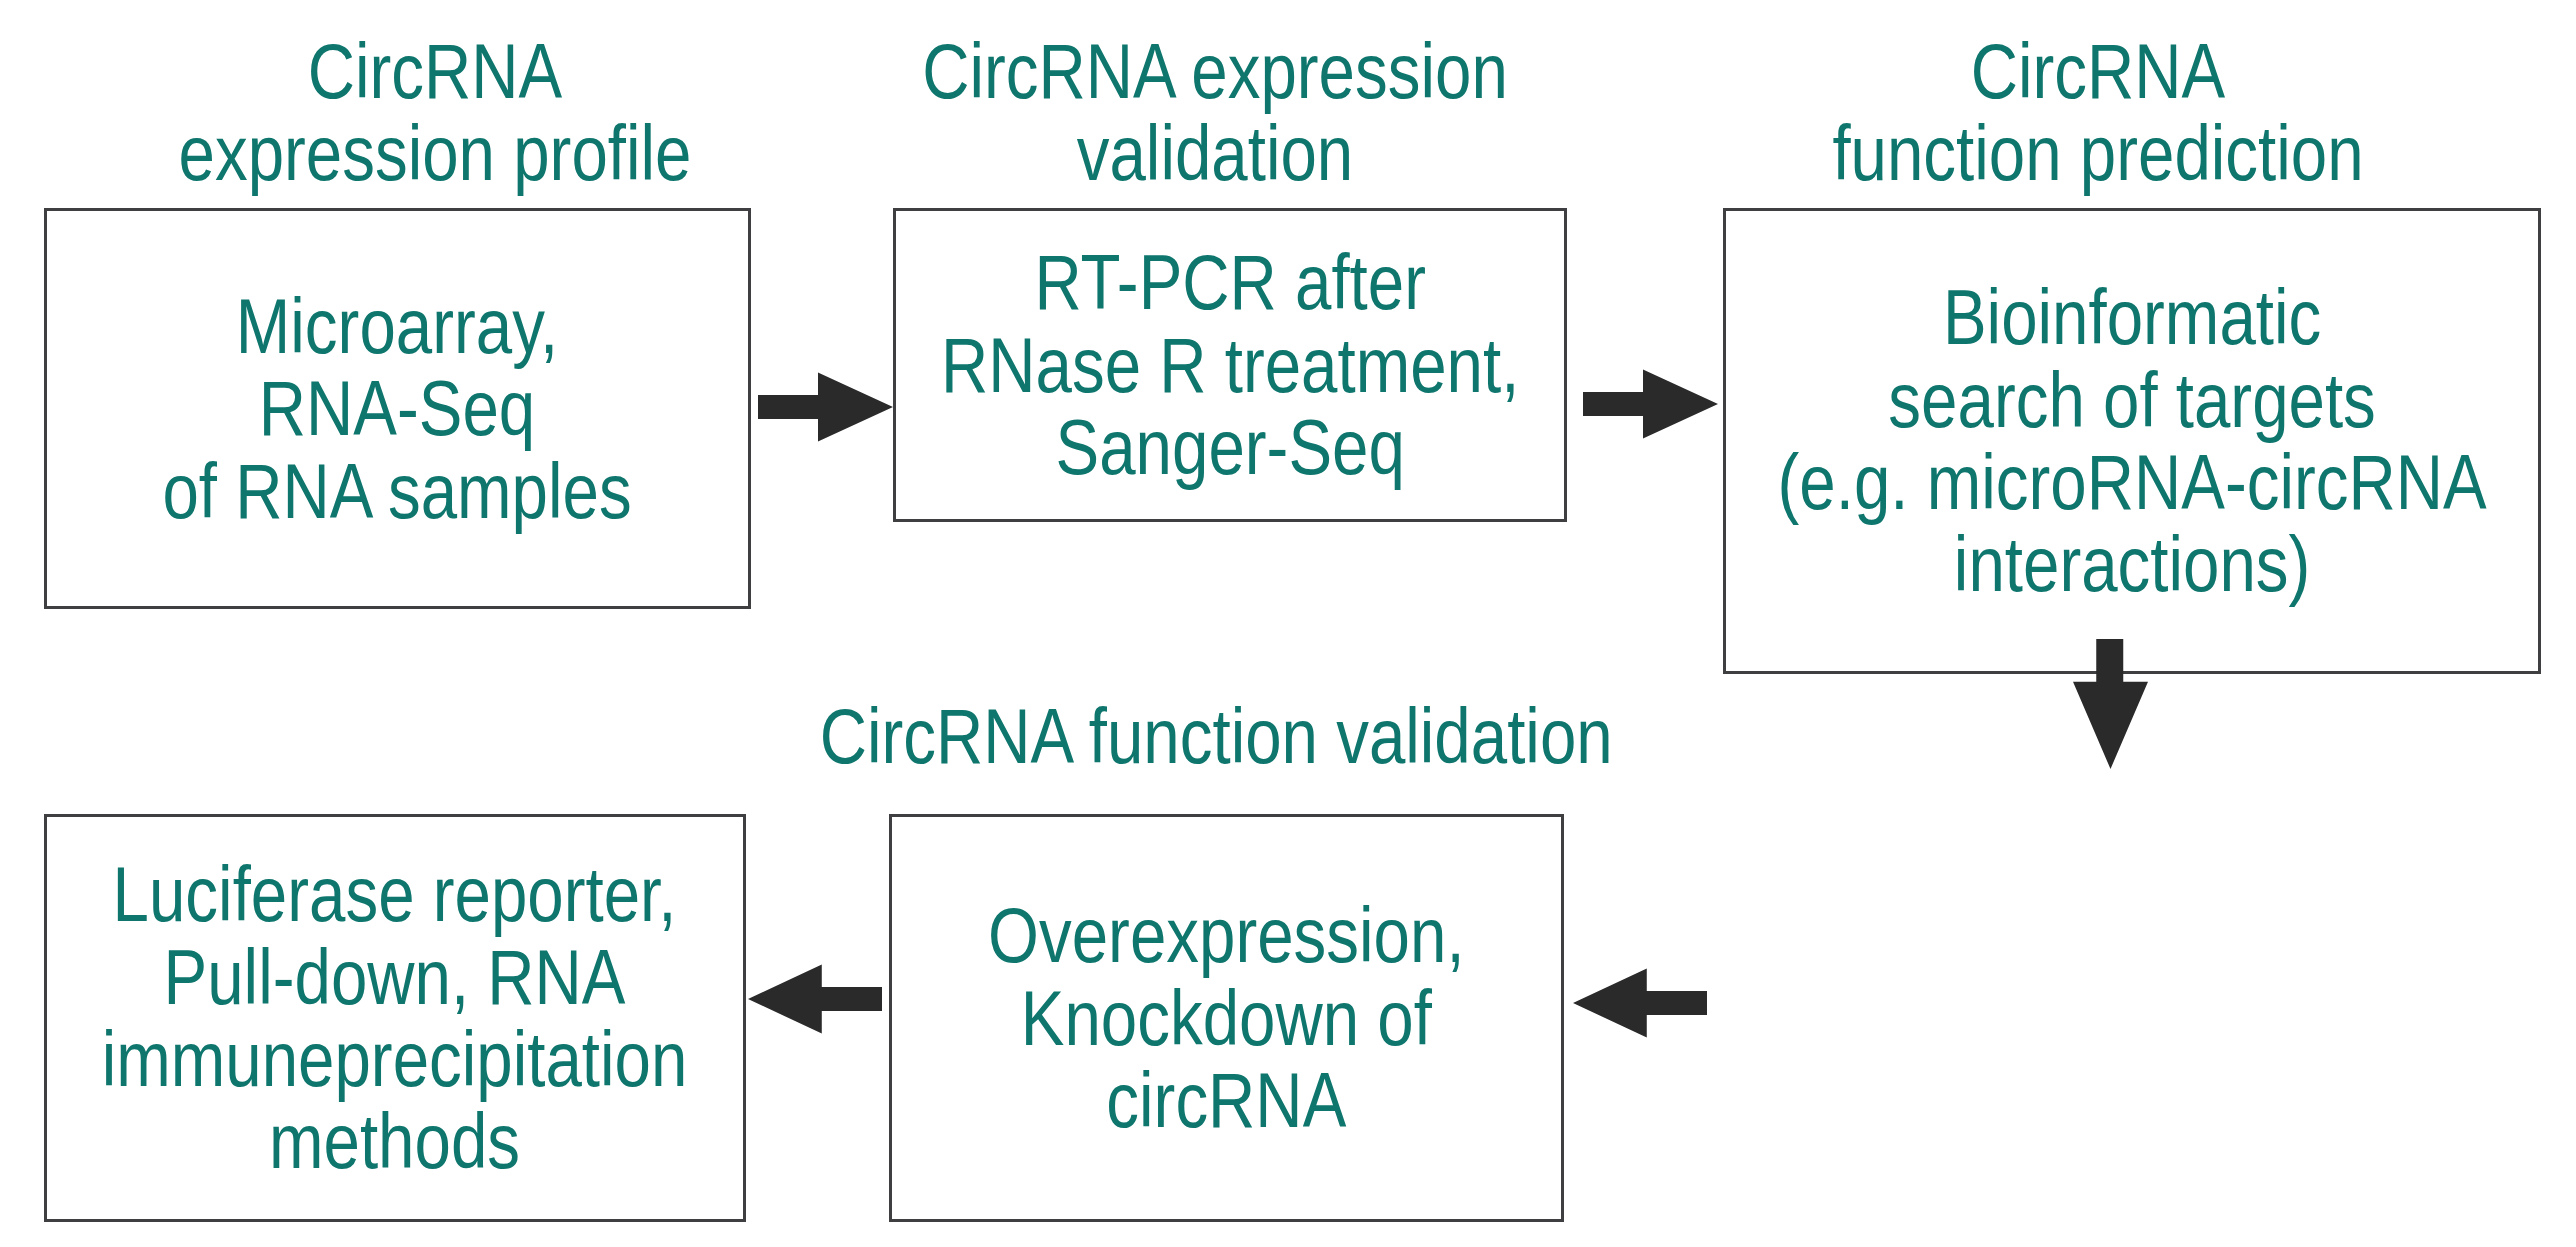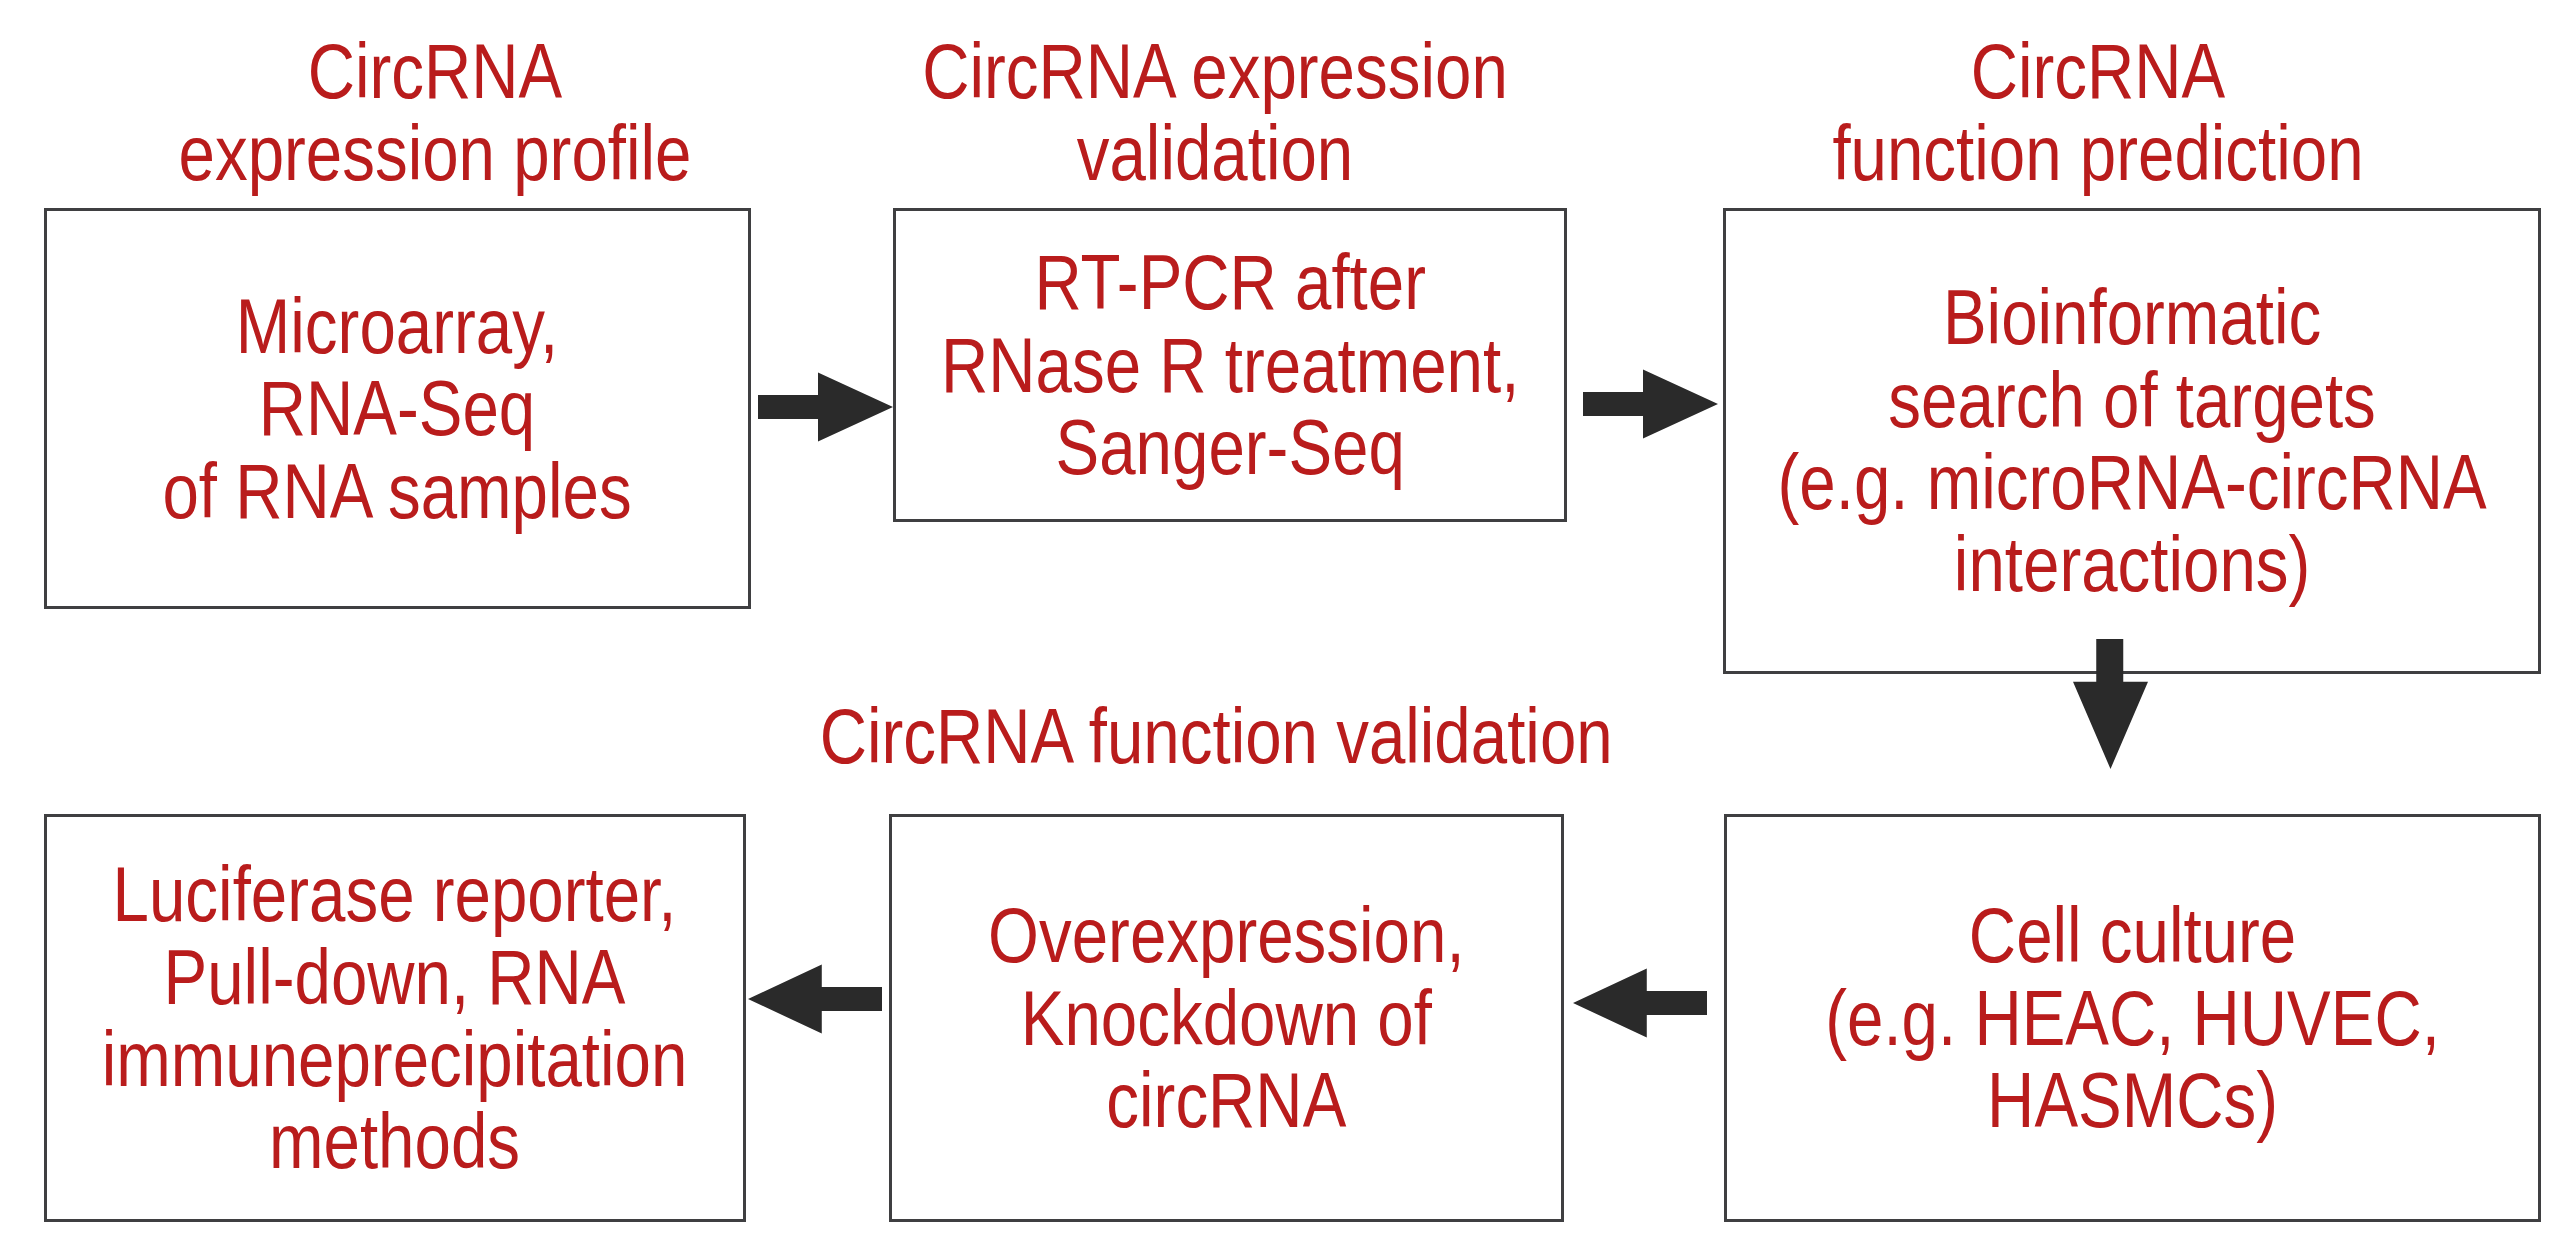--- a/index.html
+++ b/index.html
@@ -1,21 +1,21 @@
 <!DOCTYPE html>
 <html style="font-size:12px"><head>
 <meta charset="utf-8">
 <style>
   html,body{margin:0;padding:0;background:#ffffff;}
   #canvas{
     position:relative;
     width:2576px;height:1247px;
     background:#ffffff;
     font-family:"Liberation Sans", sans-serif;
-    color:#b91c1c;
+    color:#0f766e;
     overflow:hidden;
   }
   .stage-label{
     position:absolute;
     text-align:center;
     font-size:77px;
     line-height:1.07;
     transform:scaleX(.85);
     transform-origin:50% 50%;
     white-space:nowrap;
@@ -122,27 +122,20 @@
   </div>
 
   <div class="box" id="box-function-validation-perturbation">
     <div class="box-text">
       <div>Overexpression,</div>
       <div>Knockdown of</div>
       <div>circRNA</div>
     </div>
   </div>
 
-  <div class="box" id="box-cell-culture">
-    <div class="box-text">
-      <div>Cell culture</div>
-      <div>(e.g. HEAC, HUVEC,</div>
-      <div>HASMCs)</div>
-    </div>
-  </div>
 
   <div class="arrow" id="arrow-profile-to-validation">
     <svg viewBox="0 0 180 104" preserveAspectRatio="none">
       <polygon points="0,36 80,36 80,6 180,52 80,98 80,68 0,68"></polygon>
     </svg>
   </div>
 
   <div class="arrow" id="arrow-validation-to-prediction">
     <svg viewBox="0 0 180 104" preserveAspectRatio="none">
       <polygon points="0,36 80,36 80,6 180,52 80,98 80,68 0,68"></polygon>

